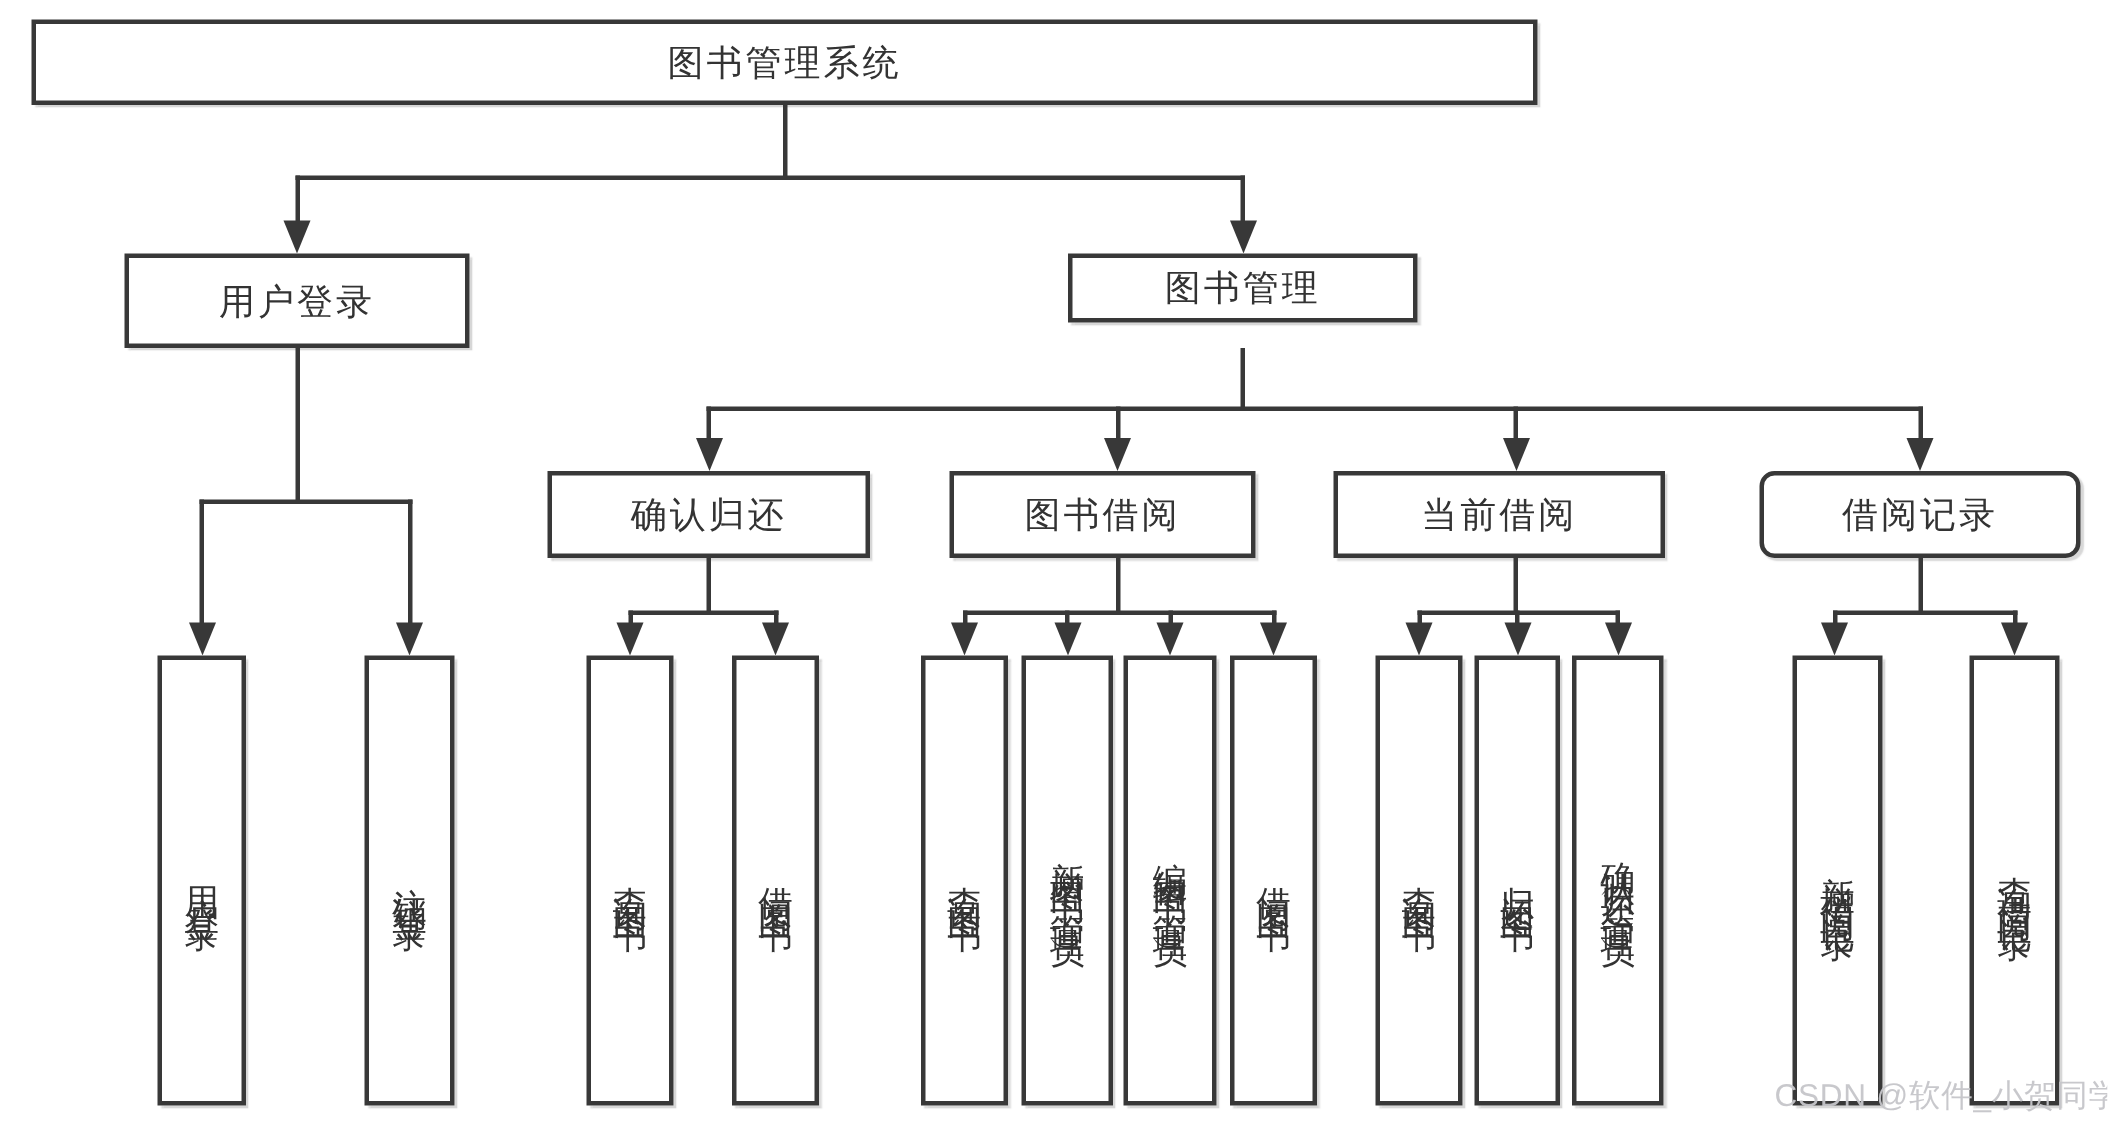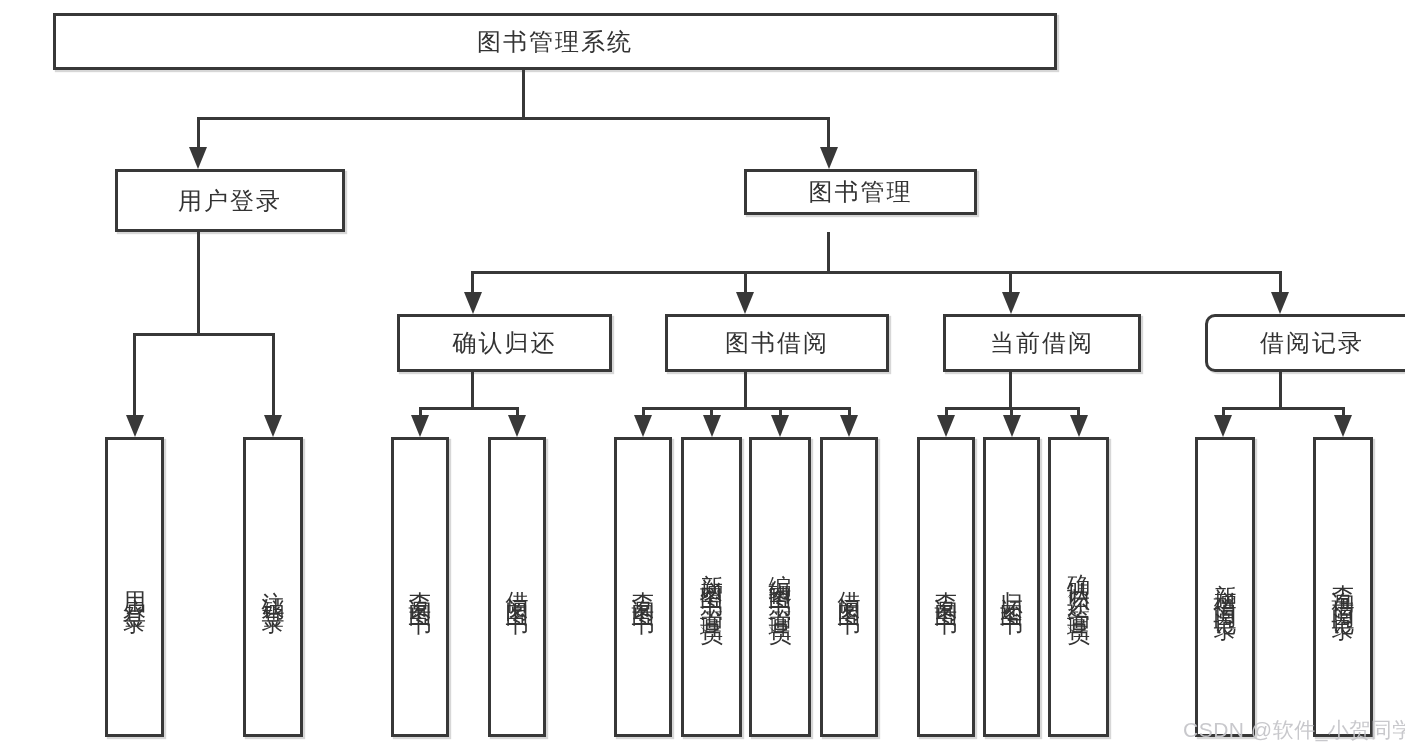--- a/index.html
+++ b/index.html
@@ -26,21 +26,20 @@
     background: var(--color-background);
     border: 3px solid var(--color-line);
     display: flex;
     align-items: center;
     justify-content: center;
     font-size: 24px;
     letter-spacing: 2px;
     color: var(--color-text);
     box-shadow: 2px 2px 1px rgba(140,140,140,0.35);
     white-space: nowrap;
-    margin-left: 32px;
   }
 
   
   .vbox {
     position: absolute;
     top: 437px;
     height: 300px;
     background: var(--color-background);
     border: 3px solid var(--color-line);
     display: flex;
@@ -117,22 +116,22 @@
   <div class="vline" style="left:471px; top:271px; height:24px;"></div>
   <div class="arrow" style="left:463.5px; top:292px;"></div>
   <div class="vline" style="left:743.5px; top:271px; height:24px;"></div>
   <div class="arrow" style="left:736px; top:292px;"></div>
   <div class="vline" style="left:1009px; top:271px; height:24px;"></div>
   <div class="arrow" style="left:1001.5px; top:292px;"></div>
   <div class="vline" style="left:1278.5px; top:271px; height:24px;"></div>
   <div class="arrow" style="left:1271px; top:292px;"></div>
 
   <div class="box" style="left:365px; top:314px; width:215px; height:58px;">确认归还</div>
-  <div class="box" style="left:633px; top:314px; width:224px; height:58px;">图书借阅</div>
-  <div class="box" style="left:911px; top:314px; width:198px; height:58px;font-family:Liberation Mono, monospace;">当前借阅</div>
+  <div class="box" style="left:633px; top:314px; width:204px; height:58px;">图书借阅</div>
+  <div class="box" style="left:889px; top:314px; width:221px; height:58px;font-family:Liberation Mono, monospace;">当前借阅</div>
   <div class="box" style="left:1173px; top:314px; width:214px; height:58px;border-radius:10px;">借阅记录</div>
 
   <div class="vline" style="left:471px; top:372px; height:38px;"></div>
   <div class="hline" style="left:418.5px; top:407px; width:100px;"></div>
   <div class="vline" style="left:418.5px; top:407px; height:12px;"></div>
   <div class="arrow" style="left:411px; top:415px;"></div>
   <div class="vline" style="left:515.5px; top:407px; height:12px;"></div>
   <div class="arrow" style="left:508px; top:415px;"></div>
 
   <div class="vline" style="left:743.5px; top:372px; height:38px;"></div>

